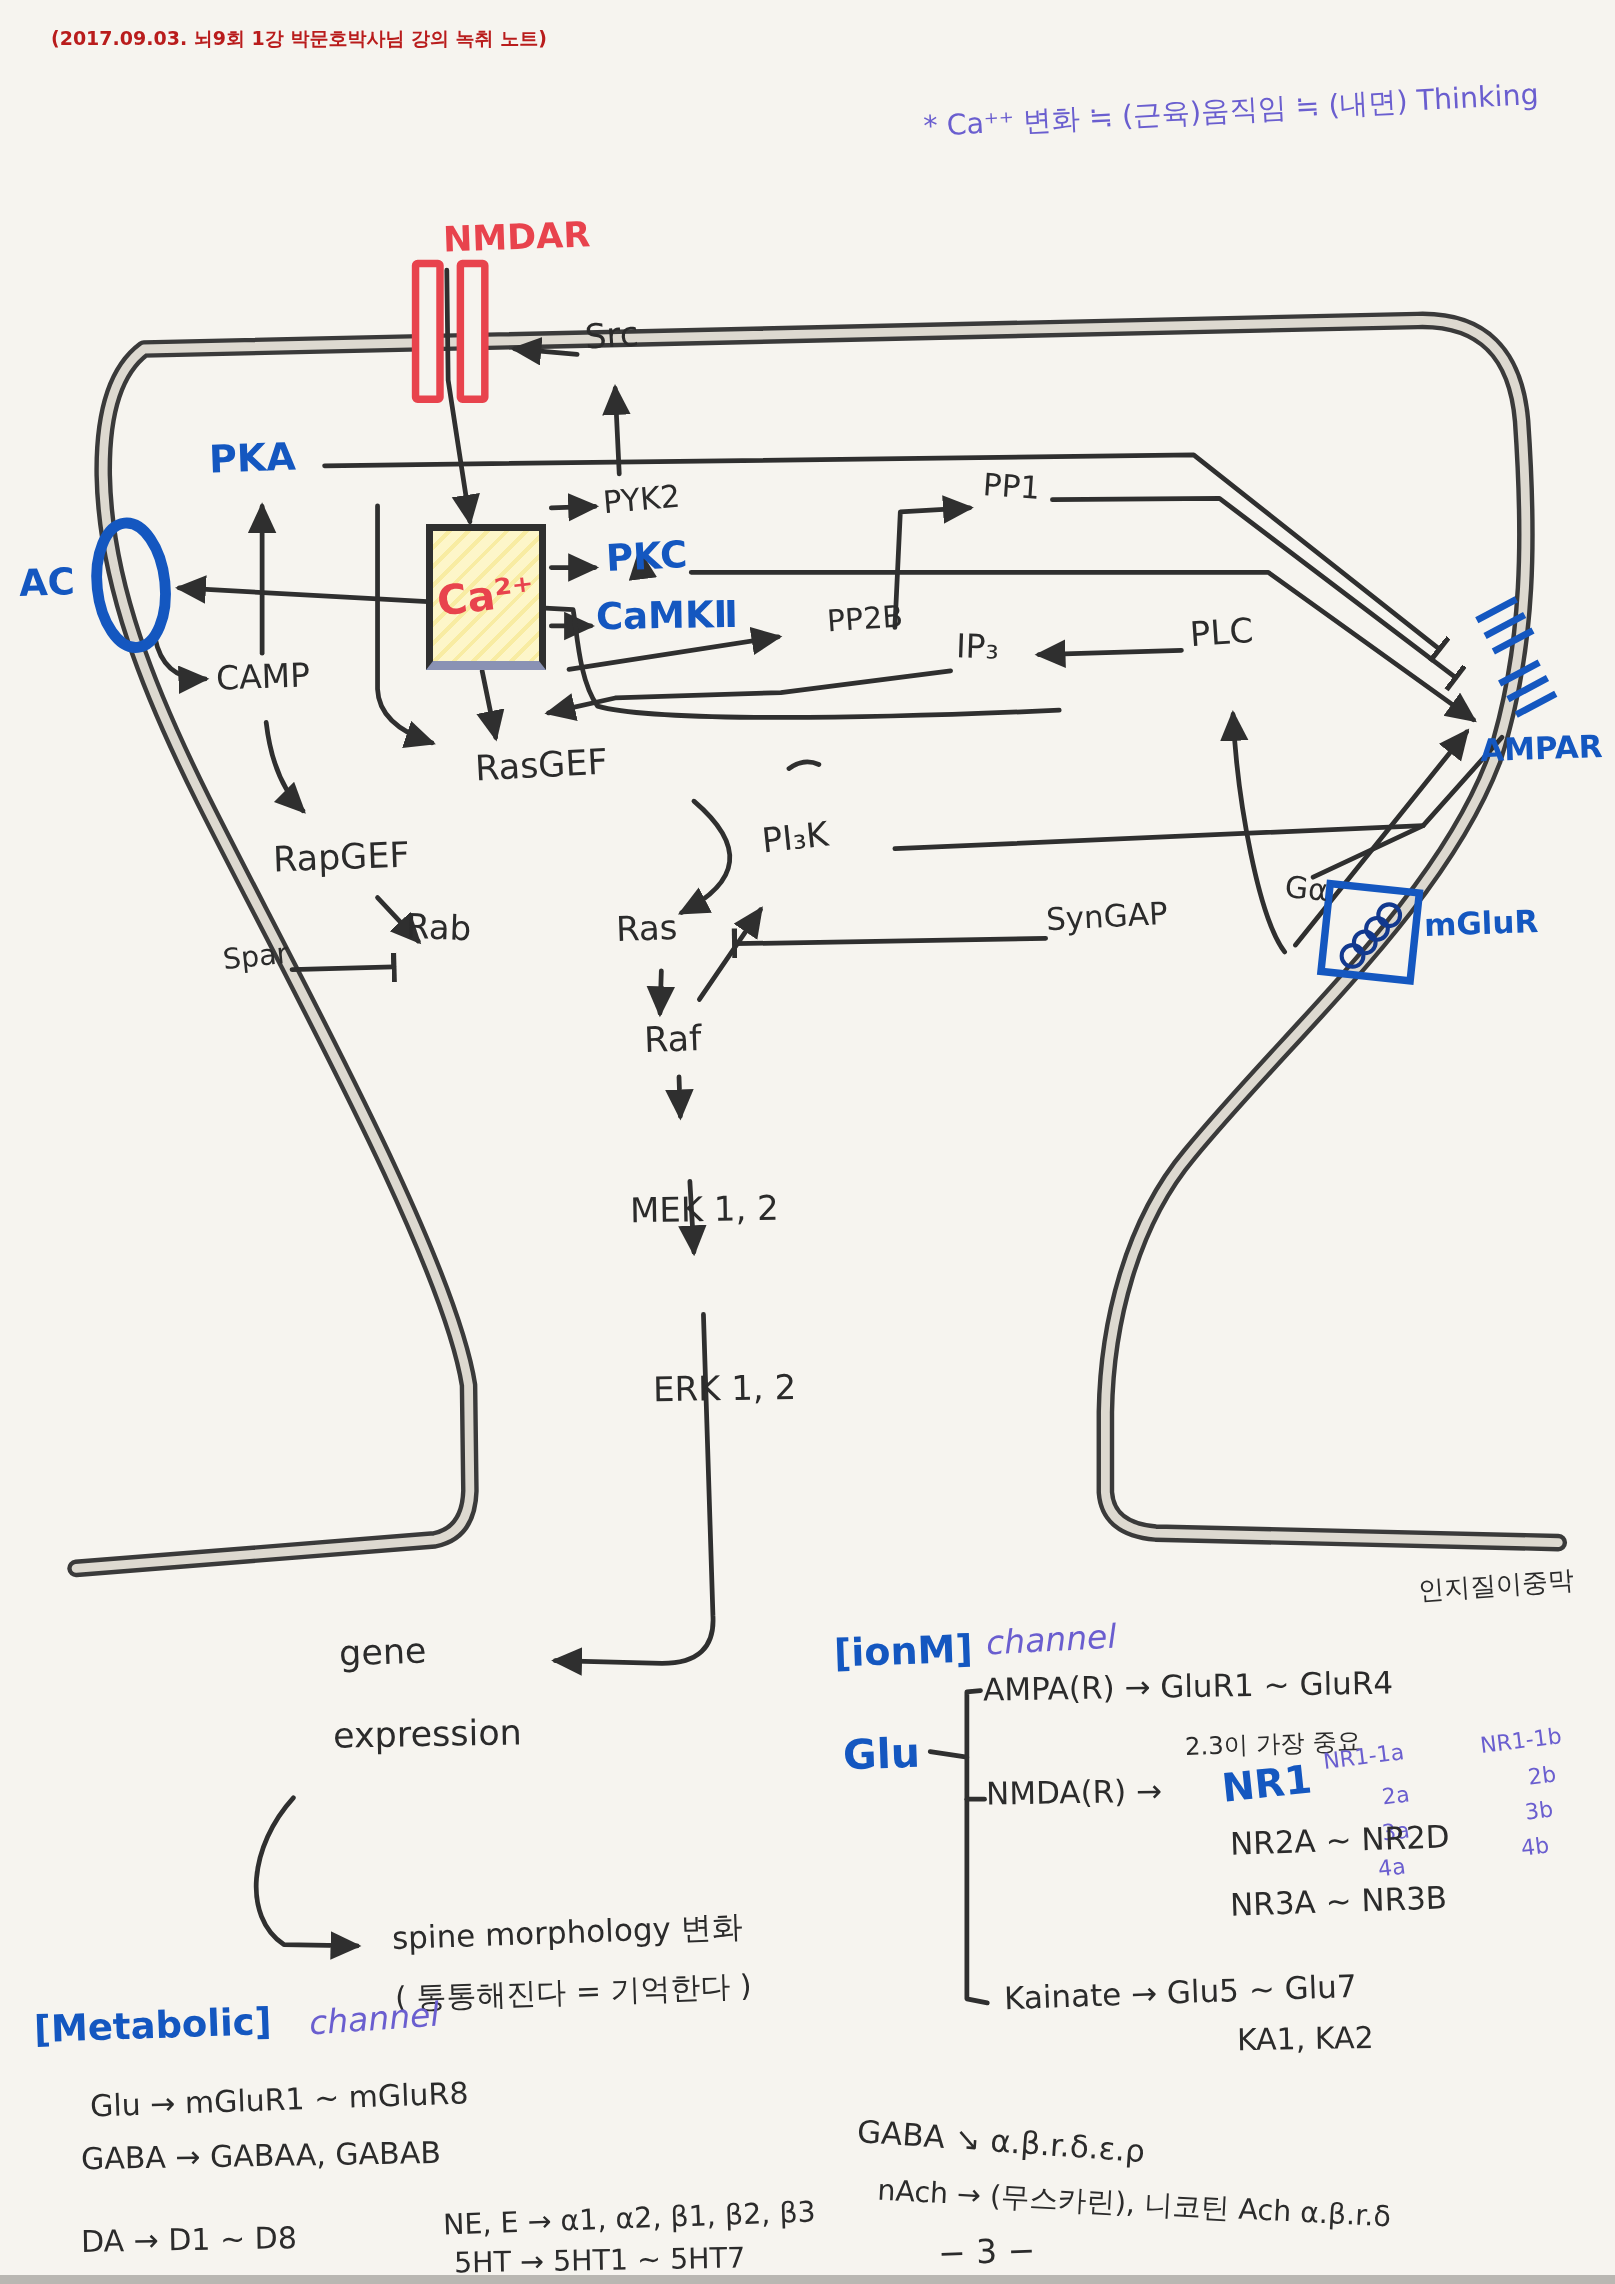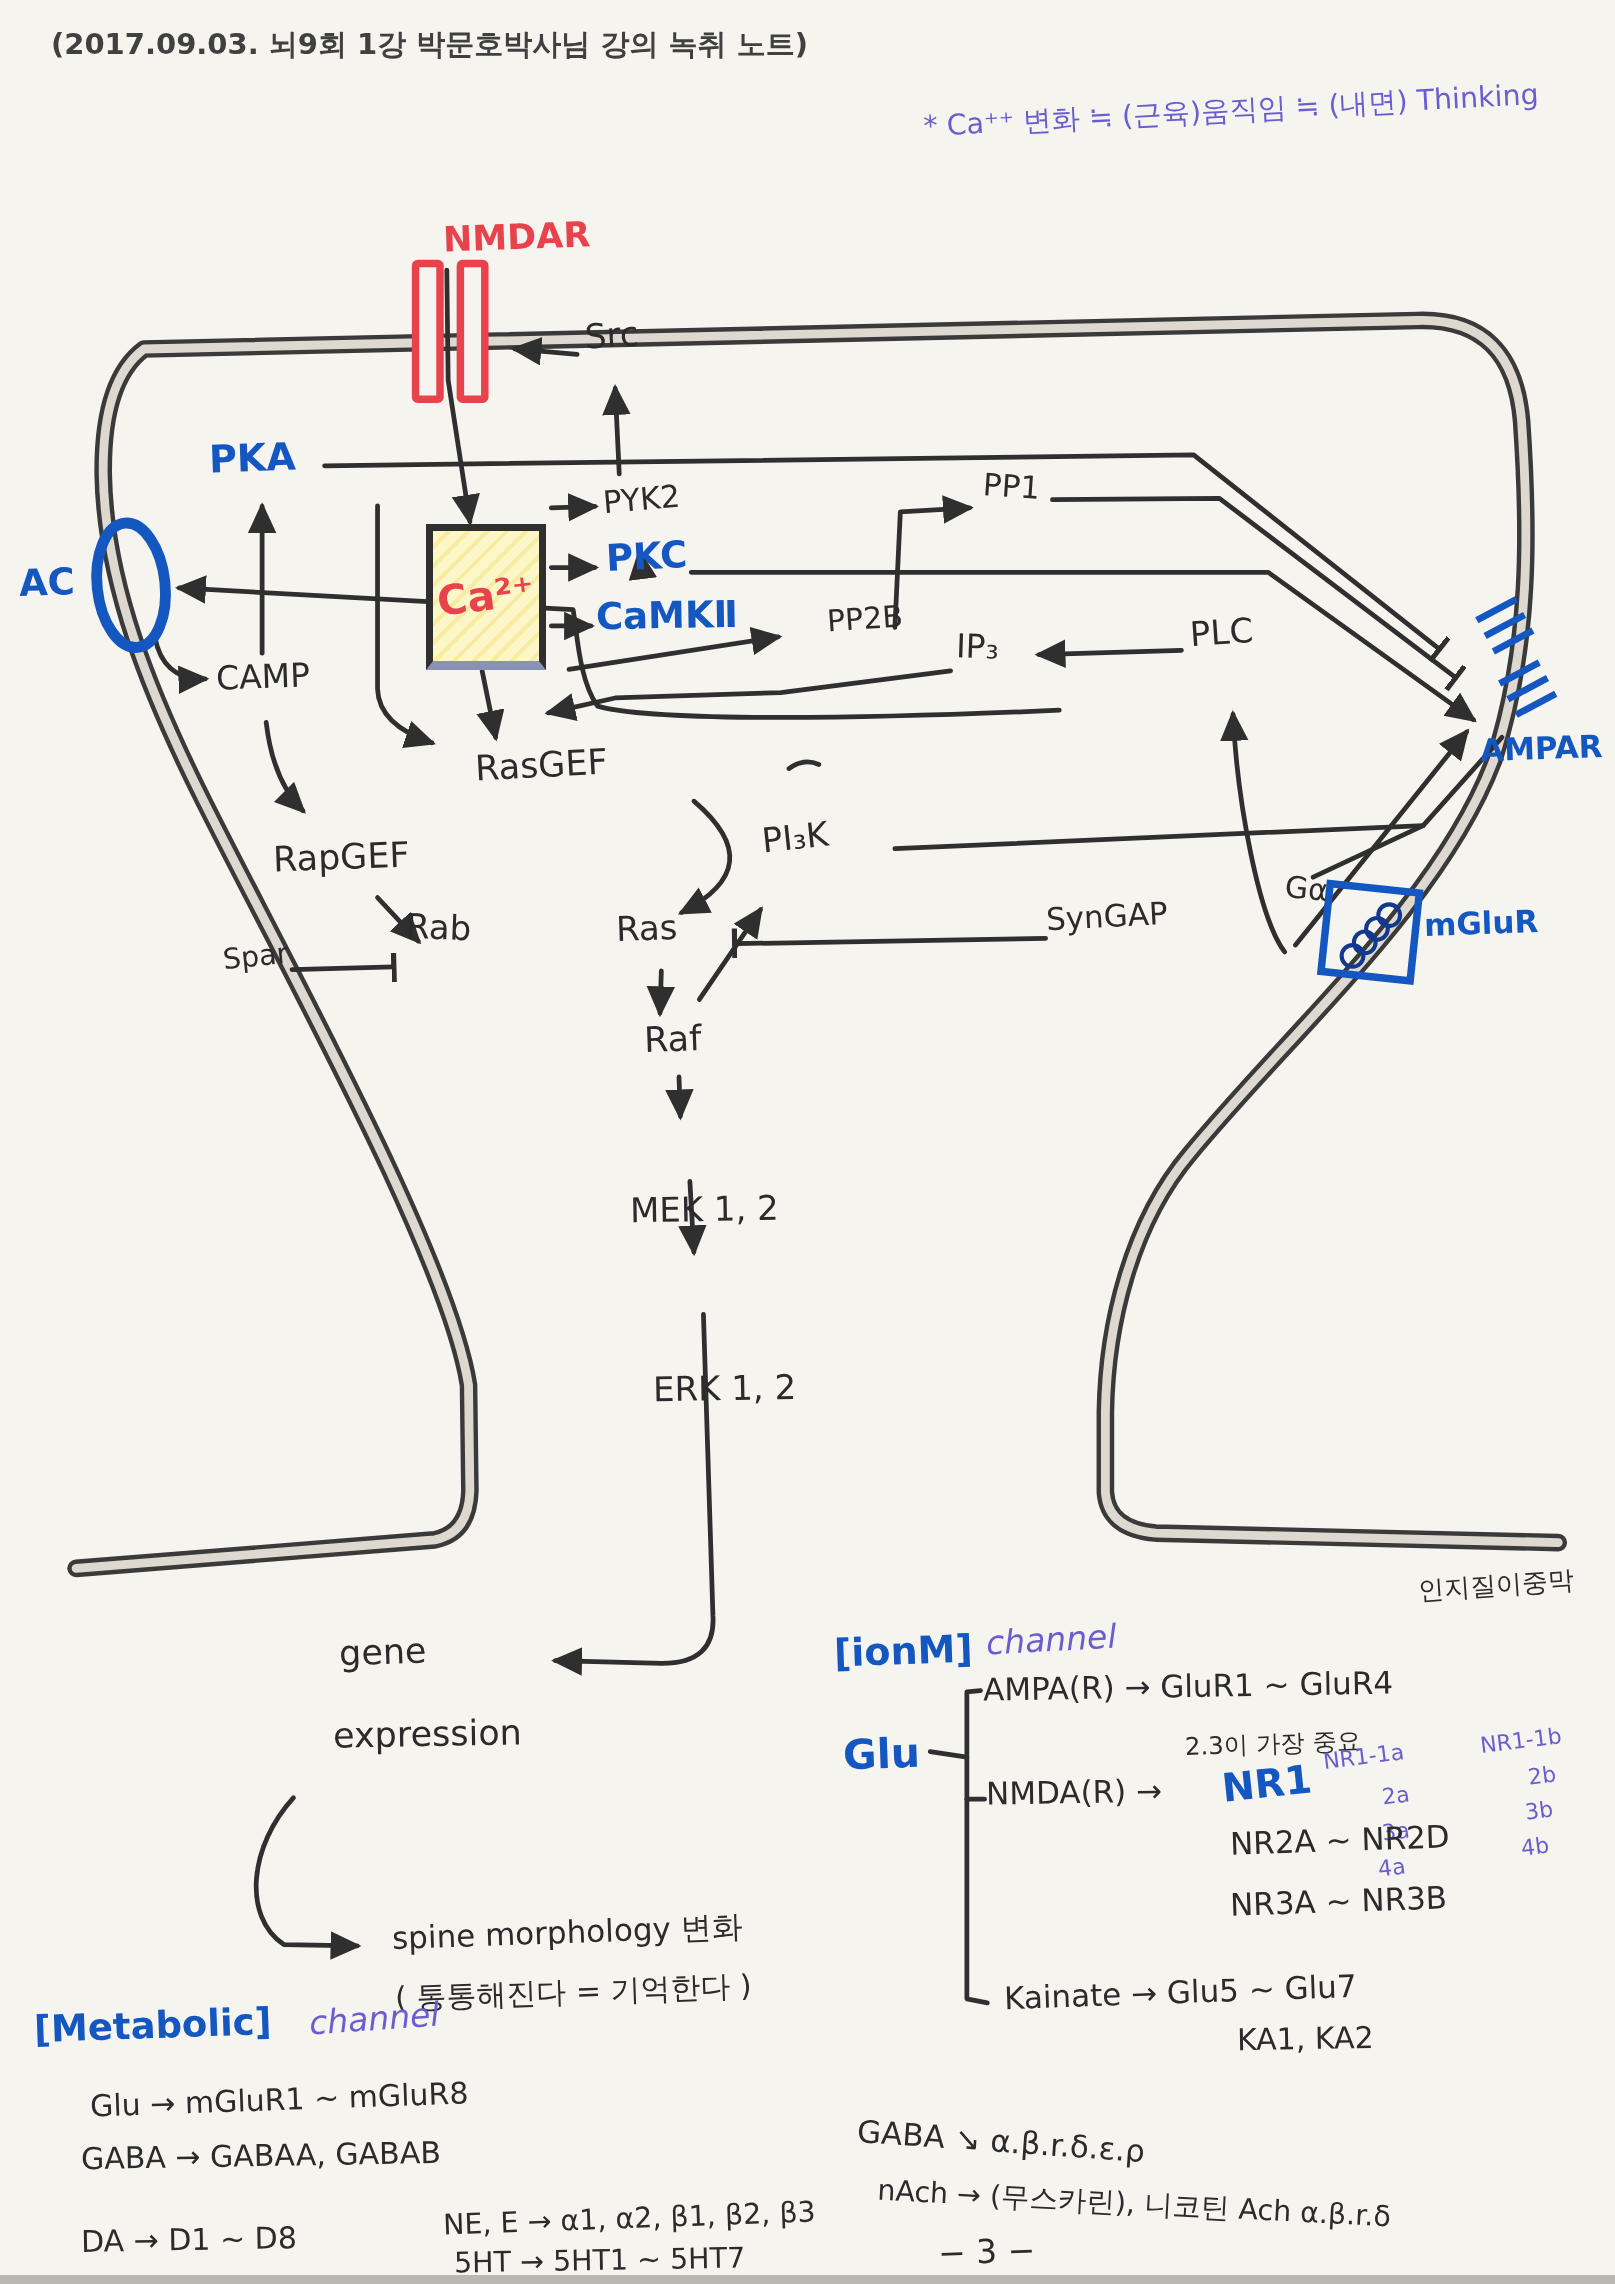--- a/index.html
+++ b/index.html
@@ -109,21 +109,21 @@
     </g>
   </g>
 
   <ellipse cx="193" cy="862" rx="50" ry="92" fill="none" stroke="#1457c0" stroke-width="16" transform="rotate(-6 193 862)"></ellipse>
 </svg>
 
 <div id="ca-box">
   <span id="ca-label">Ca²⁺</span>
 </div>
 
-<div class="lbl bold" style="left:51px;top:28.5px;font-size:29px;color:#404040;">(2017.09.03.  뇌9회  1강  박문호박사님  강의  녹취  노트)</div>
+<div class="lbl bold" style="left:51px;top:28.5px;font-size:19px;color:#b91c1c;">(2017.09.03.  뇌9회  1강  박문호박사님  강의  녹취  노트)</div>
 
 <div class="lbl purple" style="left:923px;top:96px;font-size:28.5px;transform:rotate(-3deg);">* Ca⁺⁺ 변화 ≒ (근육)움직임 ≒ (내면) Thinking</div>
 
 <div class="lbl red" style="left:443px;top:219px;font-size:35px;transform:rotate(-2deg);">NMDAR</div>
 <div class="lbl" style="left:585px;top:318px;font-size:34px;transform:rotate(-4deg);">Src</div>
 <div class="lbl blue" style="left:209px;top:439px;font-size:38px;transform:rotate(-2deg);">PKA</div>
 <div class="lbl blue" style="left:19px;top:564px;font-size:37px;transform:rotate(-2deg);">AC</div>
 <div class="lbl" style="left:603px;top:483px;font-size:31px;transform:rotate(-5deg);">PYK2</div>
 <div class="lbl blue" style="left:606px;top:538px;font-size:37px;transform:rotate(-3deg);">PKC</div>
 <div class="lbl blue" style="left:596px;top:597px;font-size:37px;transform:rotate(-1deg);">CaMKⅡ</div>

